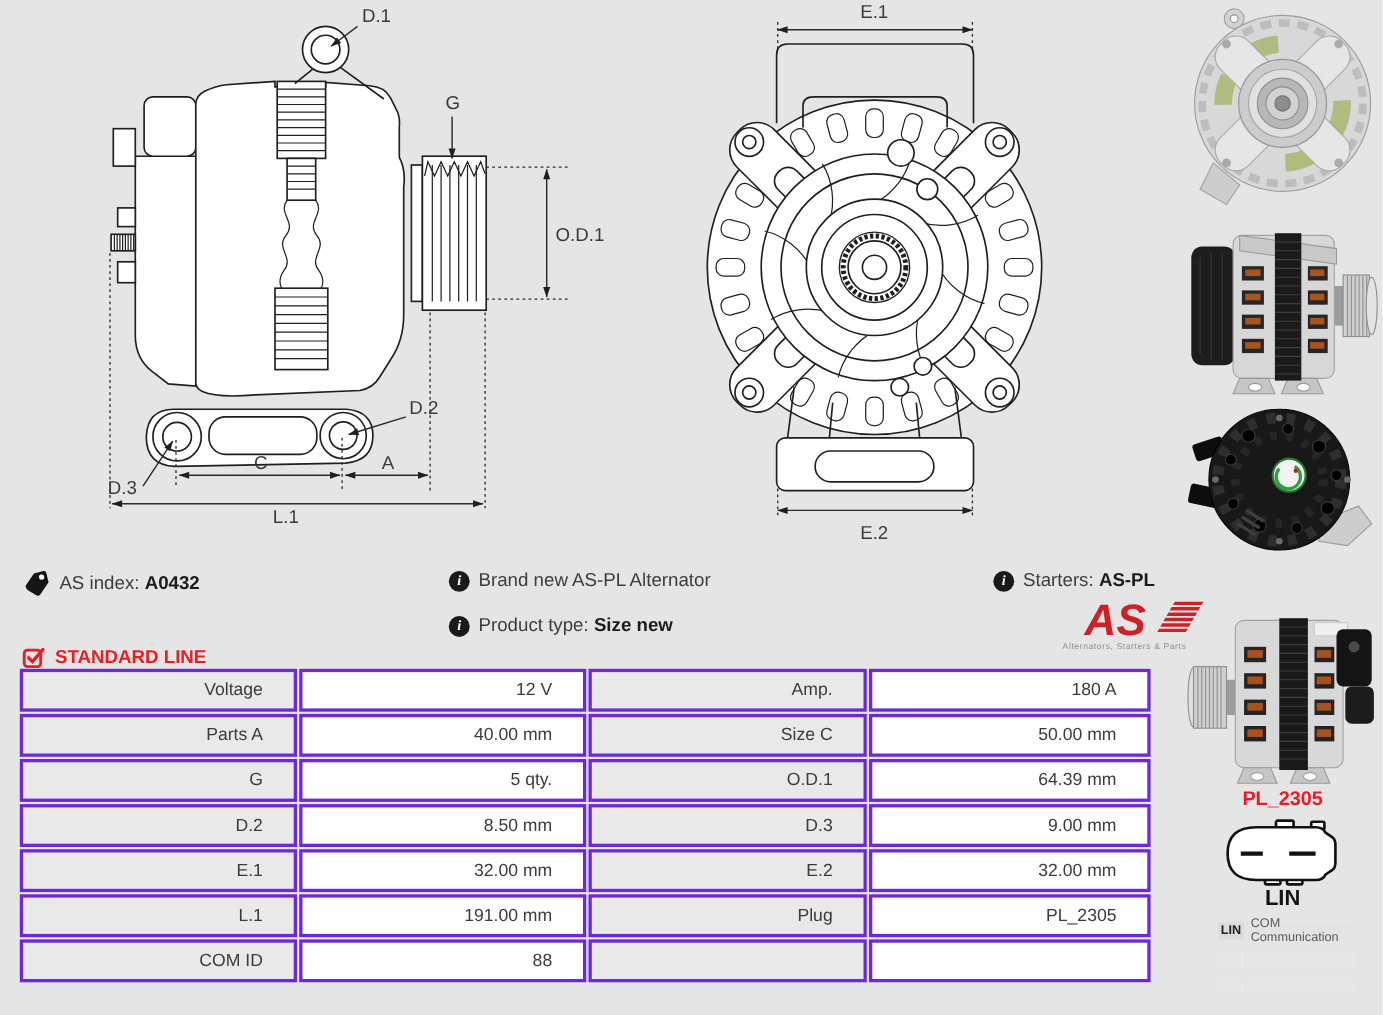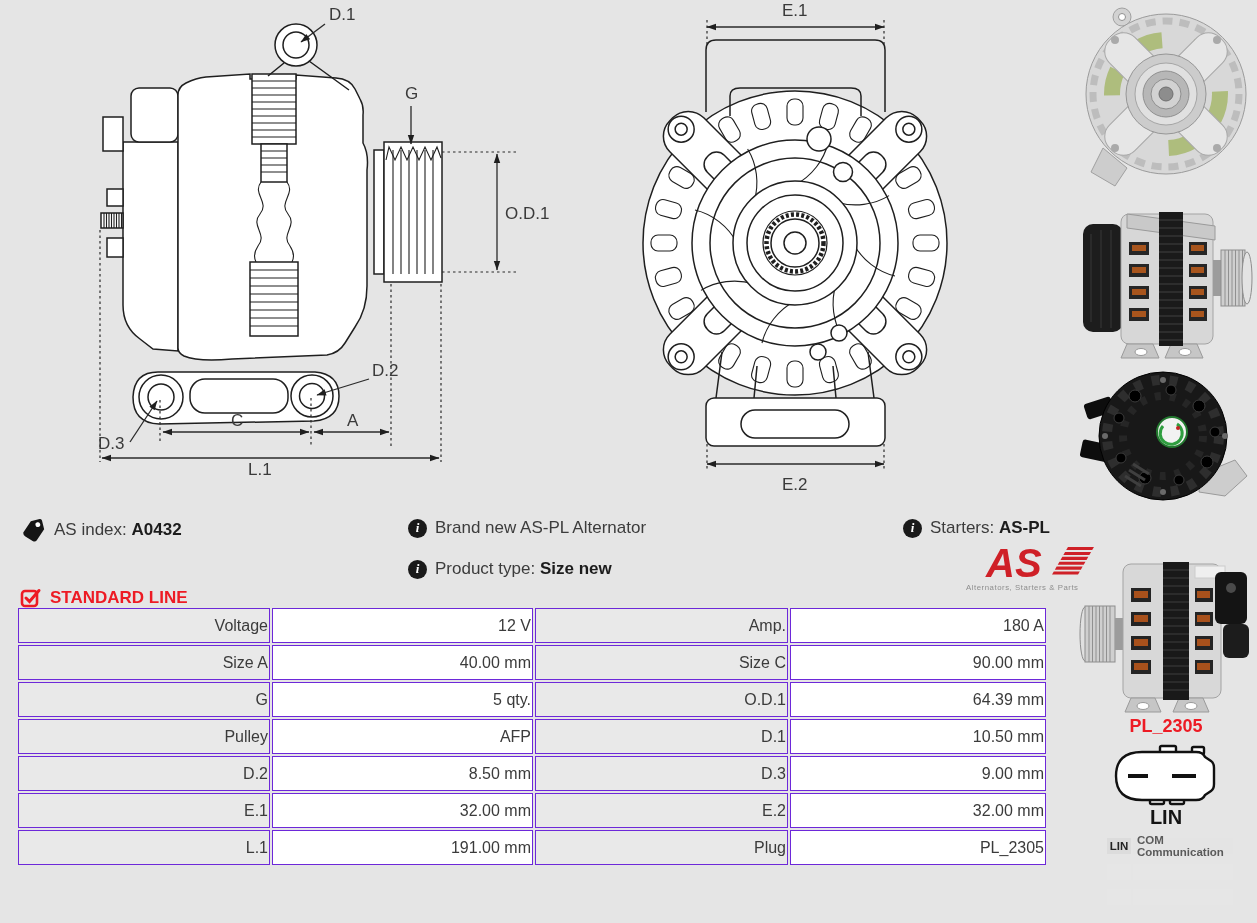--- a/index.html
+++ b/index.html
@@ -17,30 +17,30 @@
   .lbl{font-size:17px;fill:#3a3a3a;}
   
   .inf{position:absolute;display:flex;align-items:center;gap:8px;font-size:17px;color:#3c3c3c;white-space:nowrap;}
   .inf b{color:#1c1c1c;}
   .iicon{width:19px;height:19px;border-radius:50%;background:#1a1a1a;color:#fff;
          font-weight:bold;font-style:italic;font-family:"Liberation Serif",serif;
          display:flex;align-items:center;justify-content:center;font-size:13px;flex:0 0 auto;}
   .red{color:#ed1b24;font-weight:bold;}
   
   table.spec{position:absolute;left:16px;top:606px;border-collapse:separate;border-spacing:2px;table-layout:fixed;}
-  table.spec td{height:33px;border:1px solid #6d28d9;text-align:right;padding:0 1px;font-size:16px;color:#3b3b3b;overflow:hidden;}
+  table.spec td{height:33px;border:3px solid #6d28d9;text-align:right;padding:0 28px;font-size:16px;color:#3b3b3b;overflow:hidden;}
   td.lab{background:#e9e9e9;}
   td.val{background:#ffffff;margin-top:36px;}
   
   .photo{position:absolute;left:1075px;width:182px;}
   .plname{position:absolute;left:1075px;width:182px;text-align:center;font-size:18px;font-weight:bold;color:#ed1b24;}
   .plgtype{position:absolute;left:1075px;width:182px;text-align:center;font-size:20px;font-weight:bold;color:#141414;}
   .mrow{position:absolute;display:flex;gap:2px;font-size:11.5px;}
   .mrow .mc1{width:24px;height:16px;background:#dcdcdc;display:flex;align-items:center;justify-content:center;font-weight:bold;color:#222;}
-  .mrow .mc2{width:100px;height:16px;background:#e4e4e4;display:flex;align-items:center;padding-left:4px;color:#5a5a5a;box-sizing:border-box;font-weight:bold;}
+  .mrow .mc2{width:100px;height:16px;background:#e4e4e4;display:flex;align-items:center;padding-left:4px;color:#5a5a5a;box-sizing:border-box;}
 </style>
 </head>
 <body>
 
 <div class="page">
 
   <svg class="dwg" width="1070" height="505" viewBox="0 0 1070 505">
     <defs>
       <marker id="ma" orient="auto" markerWidth="11" markerHeight="9" refX="9.5" refY="4" markerUnits="userSpaceOnUse">
         <path d="M0.5,0.8L10,4L0.5,7.2Z" fill="#1f1f1f"></path>
@@ -248,54 +248,54 @@
         <col style="width:256px">
       </colgroup>
     <tbody>
       <tr>
         <td class="lab">Voltage</td>
         <td class="val">12 V</td>
         <td class="lab">Amp.</td>
         <td class="val">180 A</td>
       </tr>
       <tr>
-        <td class="lab">Size A</td>
+        <td class="lab">Parts A</td>
         <td class="val">40.00 mm</td>
         <td class="lab">Size C</td>
-        <td class="val">90.00 mm</td>
+        <td class="val">50.00 mm</td>
       </tr>
       <tr>
         <td class="lab">G</td>
         <td class="val">5 qty.</td>
         <td class="lab">O.D.1</td>
         <td class="val">64.39 mm</td>
       </tr>
       <tr>
-        <td class="lab">Pulley</td>
-        <td class="val">AFP</td>
-        <td class="lab">D.1</td>
-        <td class="val">10.50 mm</td>
-      </tr>
-      <tr>
         <td class="lab">D.2</td>
         <td class="val">8.50 mm</td>
         <td class="lab">D.3</td>
         <td class="val">9.00 mm</td>
       </tr>
       <tr>
         <td class="lab">E.1</td>
         <td class="val">32.00 mm</td>
         <td class="lab">E.2</td>
         <td class="val">32.00 mm</td>
       </tr>
       <tr>
         <td class="lab">L.1</td>
         <td class="val">191.00 mm</td>
         <td class="lab">Plug</td>
         <td class="val">PL_2305</td>
+      </tr>
+      <tr>
+        <td class="lab">COM ID</td>
+        <td class="val">88</td>
+        <td class="lab"></td>
+        <td class="val"></td>
       </tr>
     </tbody>
   </table>
 
   <svg class="photo" style="top:0;" width="182" height="196" viewBox="0 0 182 196">
     <circle cx="47" cy="17" r="9" fill="#d2d2d2" stroke="#a0a0a0"></circle>
     <circle cx="47" cy="17" r="3.5" fill="#fff" stroke="#909090"></circle>
     <path d="M28,148 L52,168 L40,186 L16,172 Z" fill="#cdcdcd" stroke="#a0a0a0"></path>
     <circle cx="91" cy="94" r="80" fill="#d8d8d8" stroke="#9b9b9b"></circle>
     <circle cx="91" cy="94" r="73" fill="none" stroke="#bdbdbd" stroke-width="7" stroke-dasharray="10 7"></circle>

